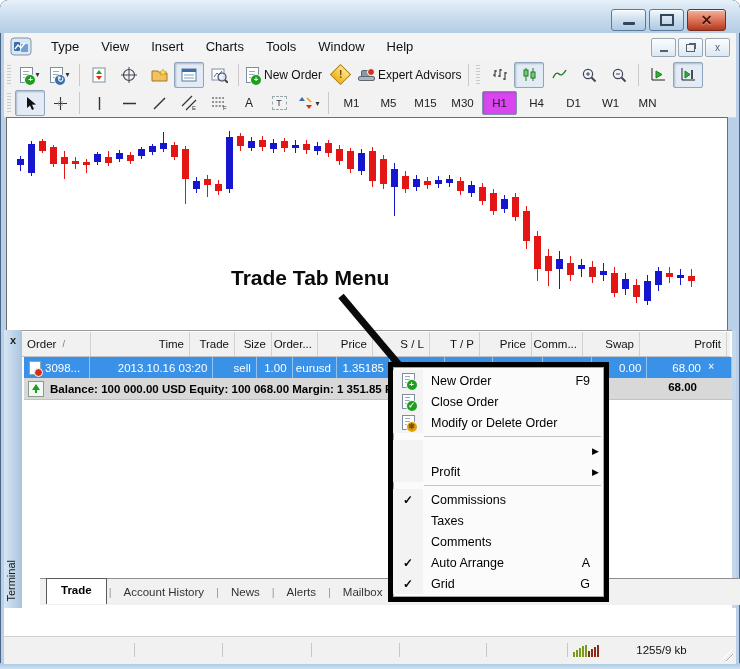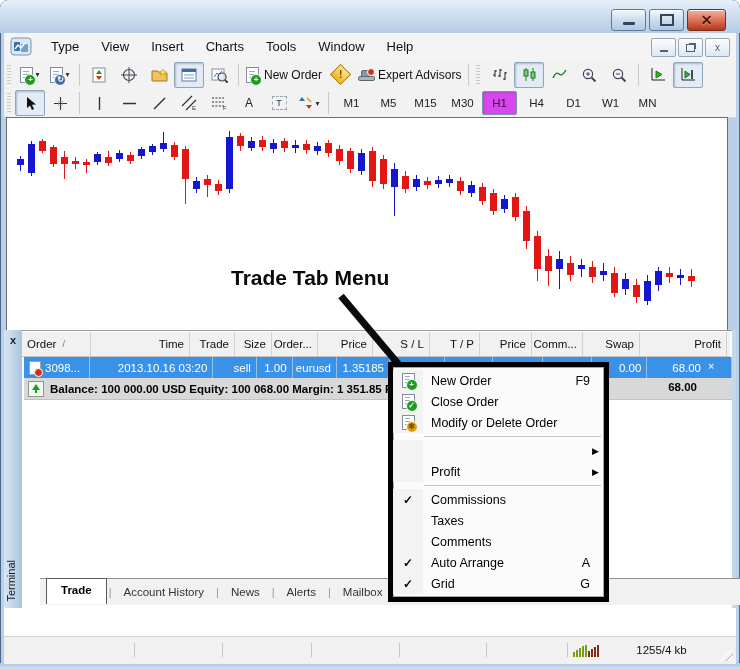--- a/index.html
+++ b/index.html
@@ -771,17 +771,17 @@
         <i style="height: 5px; background: rgb(122, 154, 26);"></i>
         <i style="height: 7px; background: rgb(122, 154, 26);"></i>
         <i style="height: 9px; background: rgb(122, 154, 26);"></i>
         <i style="height: 11px; background: rgb(122, 154, 26);"></i>
         <i style="height: 12px; background: rgb(122, 154, 26);"></i>
         <i style="height: 6px; background: rgb(138, 42, 26);"></i>
         <i style="height: 8px; background: rgb(138, 42, 26);"></i>
         <i style="height: 10px; background: rgb(138, 42, 26);"></i>
         <i style="height: 12px; background: rgb(138, 42, 26);"></i>
       </div>
-    <div class="conn-text">1255/4 kb</div>
+    <div class="conn-text">1255/9 kb</div>
     <div class="grip"></div>
   </div>
   <div class="bottom-frame"></div>
 </div>
 
 </body></html>

